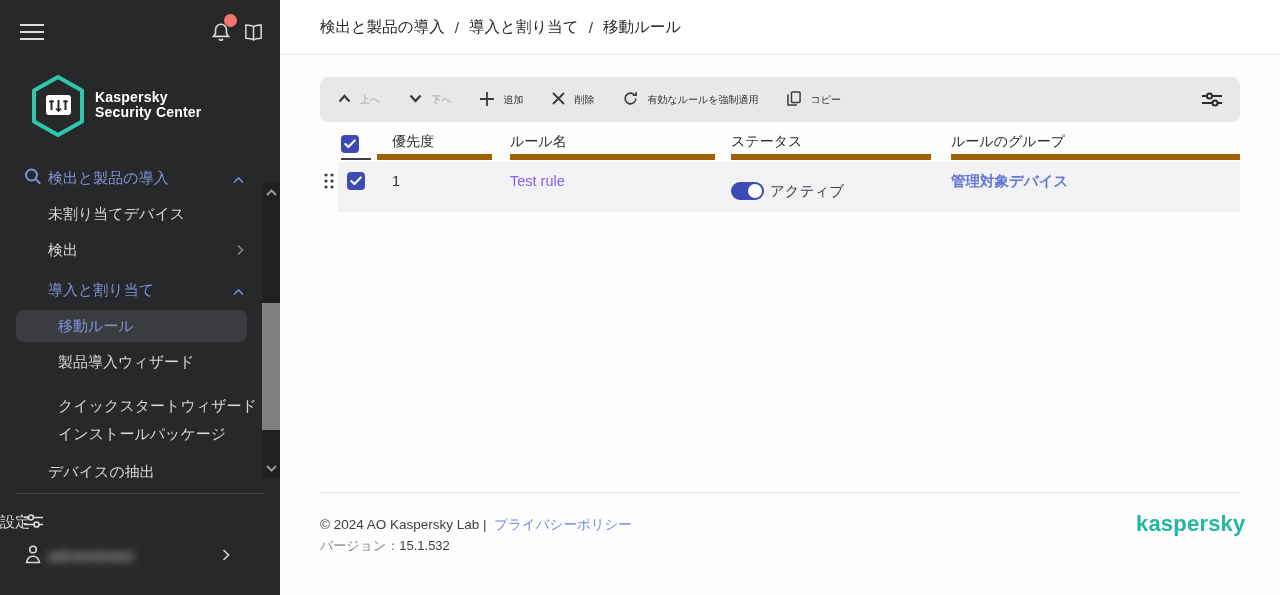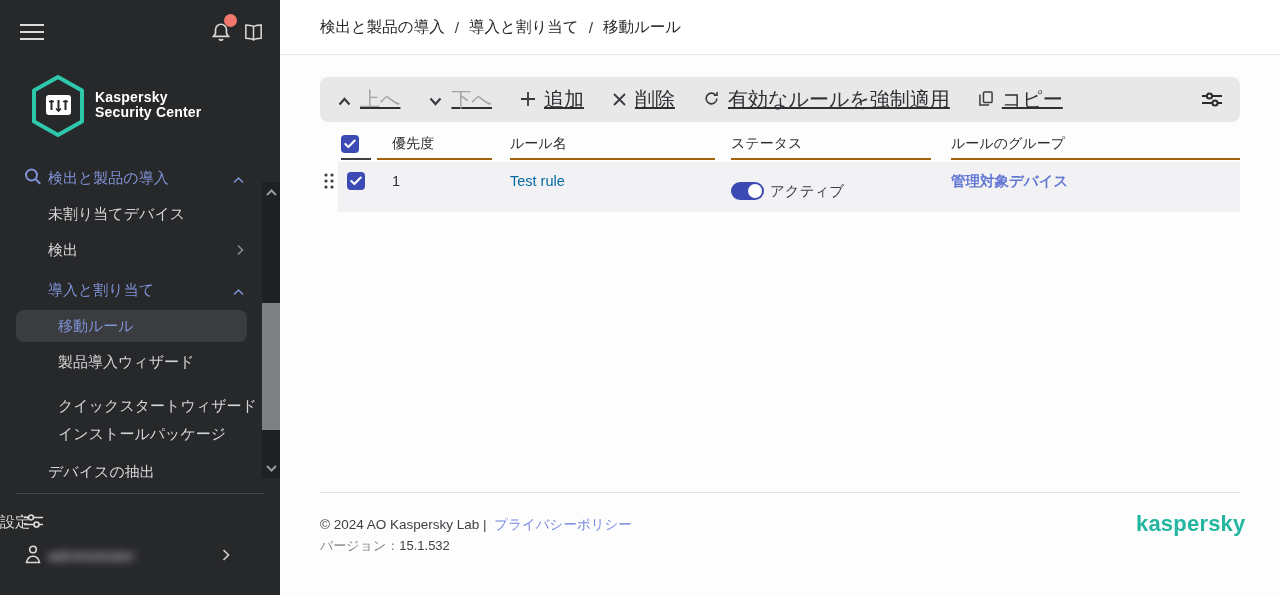--- a/index.html
+++ b/index.html
@@ -34,32 +34,32 @@
   .blurred-name { margin-left:48px; color:#cfcfcf; filter:blur(4px); font-size:15px; }
 
   
   .main { position:absolute; left:280px; top:0; width:1000px; height:595px; background:#fdfdfe; }
   .header { position:absolute; left:0; top:0; width:1000px; height:55px; background:#ffffff; border-bottom:1px solid #e9e9ed; }
   .breadcrumb { position:absolute; left:40px; top:0; height:55px; display:flex; align-items:center; font-size:15.5px; color:#27272c; }
   .bc-sep { margin:0 10px; color:#3a3a40; }
   .bc-item { cursor:pointer; }
 
   .toolbar { position:absolute; left:40px; top:77px; width:920px; height:45px; background:#e8e8e9; border-radius:8px; display:flex; align-items:center; padding:0 18px; }
-  .tb-btn { display:flex; align-items:center; gap:9px; background:none; border:none; font-family:inherit; font-size:20px; color:#2e2e33; cursor:pointer; margin-right:29px; white-space:nowrap;text-decoration:underline; }
+  .tb-btn { display:flex; align-items:center; gap:9px; background:none; border:none; font-family:inherit; font-size:10px; color:#2e2e33; cursor:pointer; margin-right:29px; white-space:nowrap; }
   .tb-btn.disabled { cursor:default; }
   .tb-btn.disabled .tb-lbl { color:#a4a4a8; }
   .tb-filter { margin-left:auto; margin-right:0; background:none; border:none; cursor:pointer; display:flex; align-items:center; }
 
   
-  .thead-cell { position:absolute; top:130px; height:30px; border-bottom:2px solid #a16207; font-size:14px; color:#2c2c31; display:flex; align-items:center; }
+  .thead-cell { position:absolute; top:130px; height:30px; border-bottom:6px solid #a16207; font-size:14px; color:#2c2c31; display:flex; align-items:center; }
   .th-cb { left:61px; width:30px; border-bottom:2px solid #3e3e44; }
   .checkbox { width:18px; height:18px; background:#3c4bb3; border-radius:4px; display:flex; align-items:center; justify-content:center; cursor:pointer; }
   .row-bg { position:absolute; left:58px; top:162px; width:902px; height:50px; background:#f2f2f4; }
   .cell { position:absolute; font-size:14.5px; color:#2e2e33; display:flex; align-items:center; }
-  .link { color:#0369a1; cursor:pointer; }
+  .link { color:#8b5cf6; cursor:pointer; }
   .link2 { color:#6277d4; cursor:pointer; }
   .drag-handle { position:absolute; left:43px; top:172px; width:12px; height:18px; cursor:grab; }
   .toggle { position:absolute; left:451px; top:182px; width:33px; height:18px; background:#3c4bb3; border-radius:9px; cursor:pointer; }
   .toggle .knob { position:absolute; right:2px; top:2px; width:14px; height:14px; border-radius:50%; background:#ffffff; }
 
   
   .footer-divider { position:absolute; left:40px; top:492px; width:920px; height:1px; background:#e2e2e6; }
   .f-line1 { position:absolute; left:40px; top:516px; font-size:13.5px; color:#3e3e44; }
   .f-line1 .plink { color:#7286dc; cursor:pointer; margin-left:4px; }
   .f-line2 { position:absolute; left:40px; top:537px; font-size:13px; }

